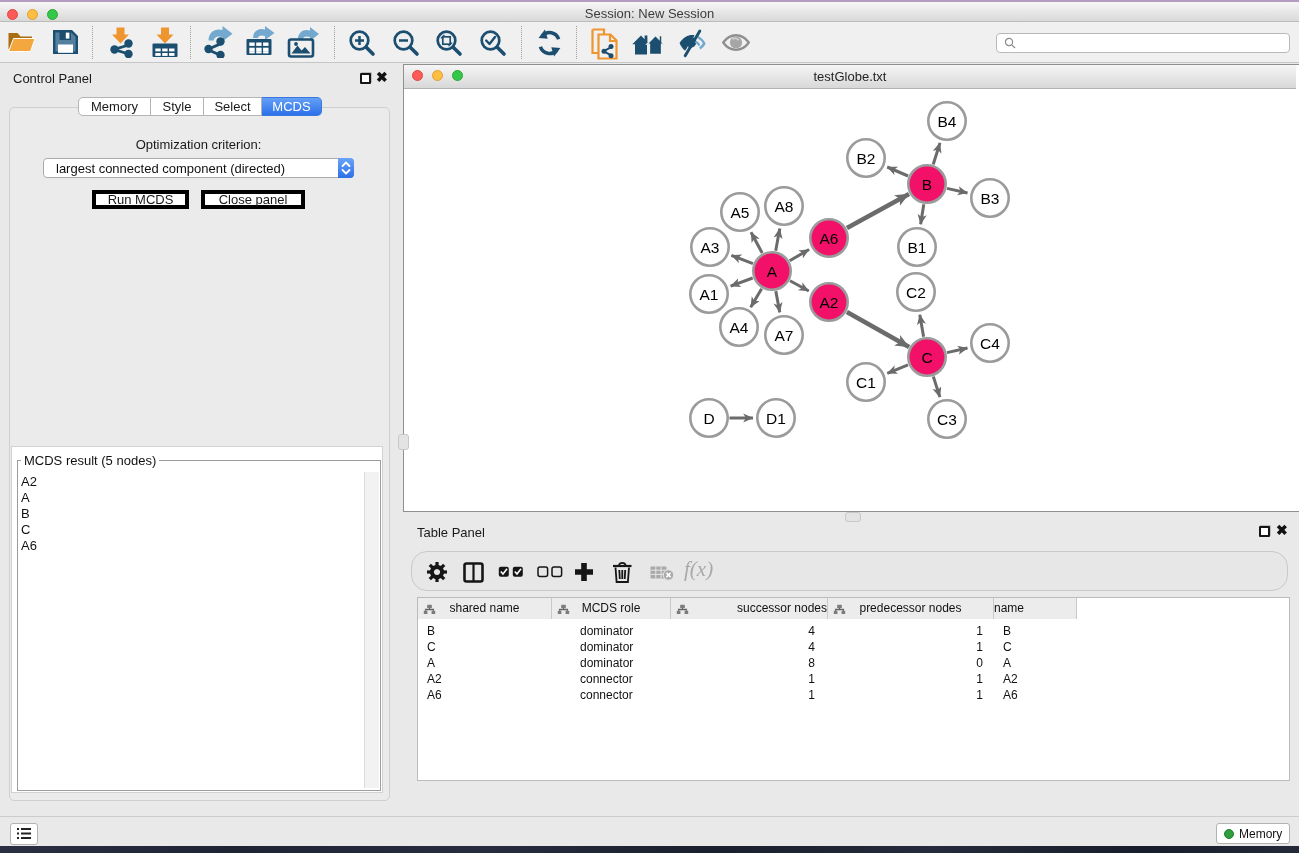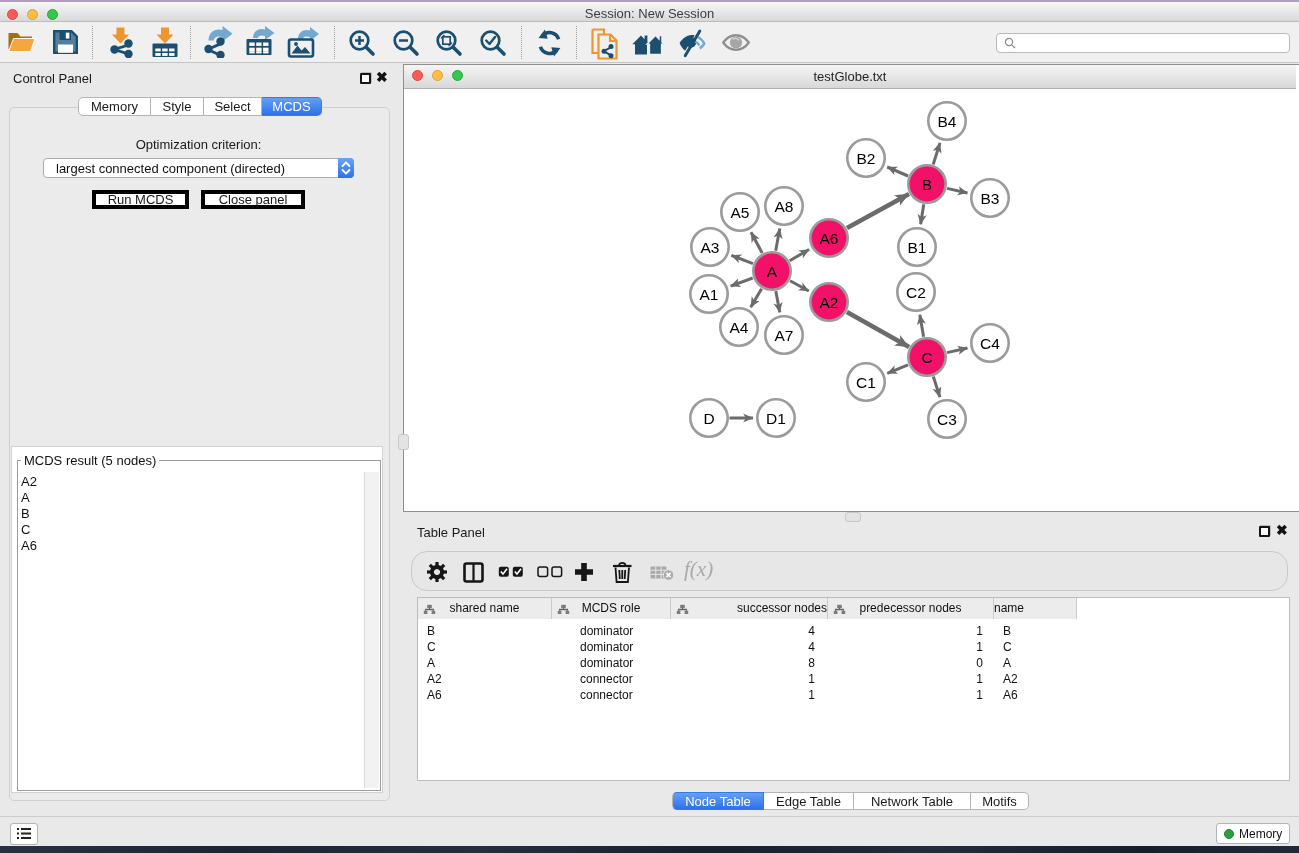--- a/index.html
+++ b/index.html
@@ -423,26 +423,20 @@
       <div class="abs" style="left:253px;top:73px;width:144px;text-align:right;font-size:12px;color:#111;height:16px;line-height:16px;">1</div>
       <div class="abs" style="left:410px;top:73px;width:155px;text-align:right;font-size:12px;color:#111;height:16px;line-height:16px;">1</div>
       <div class="abs" style="left:585px;top:73px;font-size:12px;color:#111;height:16px;line-height:16px;">A2</div>
       <div class="abs" style="left:9px;top:89px;font-size:12px;color:#111;height:16px;line-height:16px;">A6</div>
       <div class="abs" style="left:162px;top:89px;font-size:12px;color:#111;height:16px;line-height:16px;">connector</div>
       <div class="abs" style="left:253px;top:89px;width:144px;text-align:right;font-size:12px;color:#111;height:16px;line-height:16px;">1</div>
       <div class="abs" style="left:410px;top:89px;width:155px;text-align:right;font-size:12px;color:#111;height:16px;line-height:16px;">1</div>
       <div class="abs" style="left:585px;top:89px;font-size:12px;color:#111;height:16px;line-height:16px;">A6</div>
     </div>
 
-  <div class="seg" style="left:672px;top:792px;height:18px;">
-    <div class="sg sel" style="width:92px;">Node Table</div>
-    <div class="sg" style="width:90px;">Edge Table</div>
-    <div class="sg" style="width:117px;">Network Table</div>
-    <div class="sg" style="width:58px;">Motifs</div>
-  </div>
 
   <div class="abs" style="left:0;top:816px;width:1299px;height:0;border-top:1px solid #cccccc;"></div>
   <div class="abs" style="left:10px;top:823px;width:28px;height:22px;background:#fff;border:1px solid #b3b3b3;border-radius:3px;box-sizing:border-box;">
     <svg width="14" height="12" viewBox="0 0 14 12" style="position:absolute;left:6px;top:4px;">
         <g fill="#222">
           <rect x="0" y="0" width="2" height="2"></rect>
           <rect x="4" y="0" width="10" height="2"></rect>
           <rect x="0" y="4.5" width="2" height="2"></rect>
           <rect x="4" y="4.5" width="10" height="2"></rect>
           <rect x="0" y="9" width="2" height="2"></rect>

